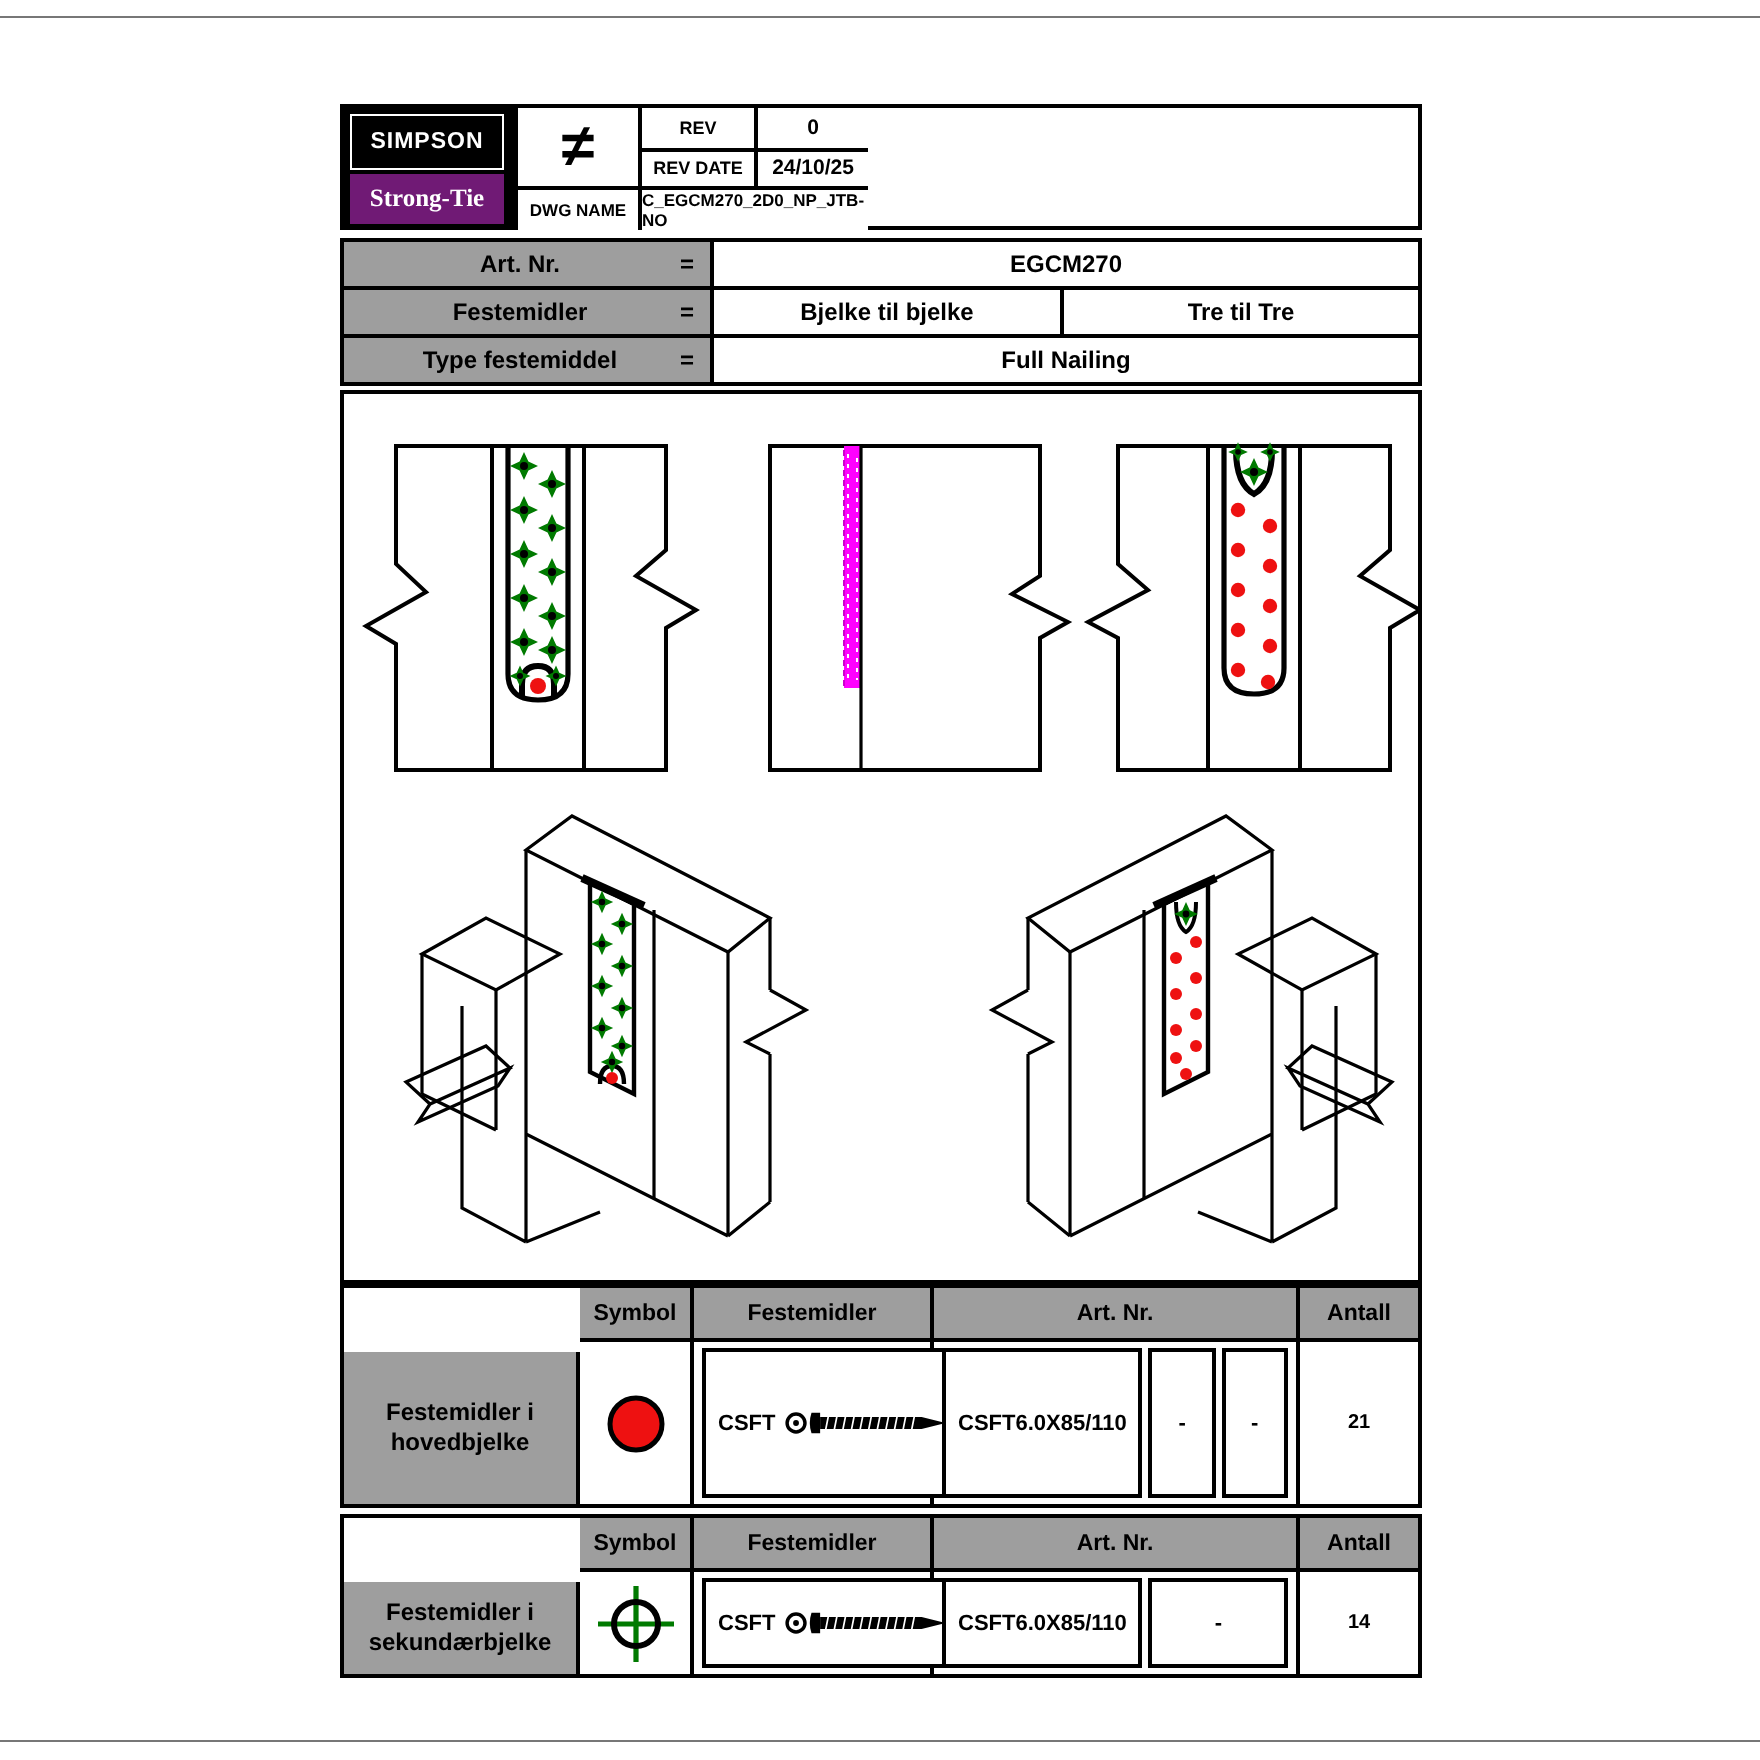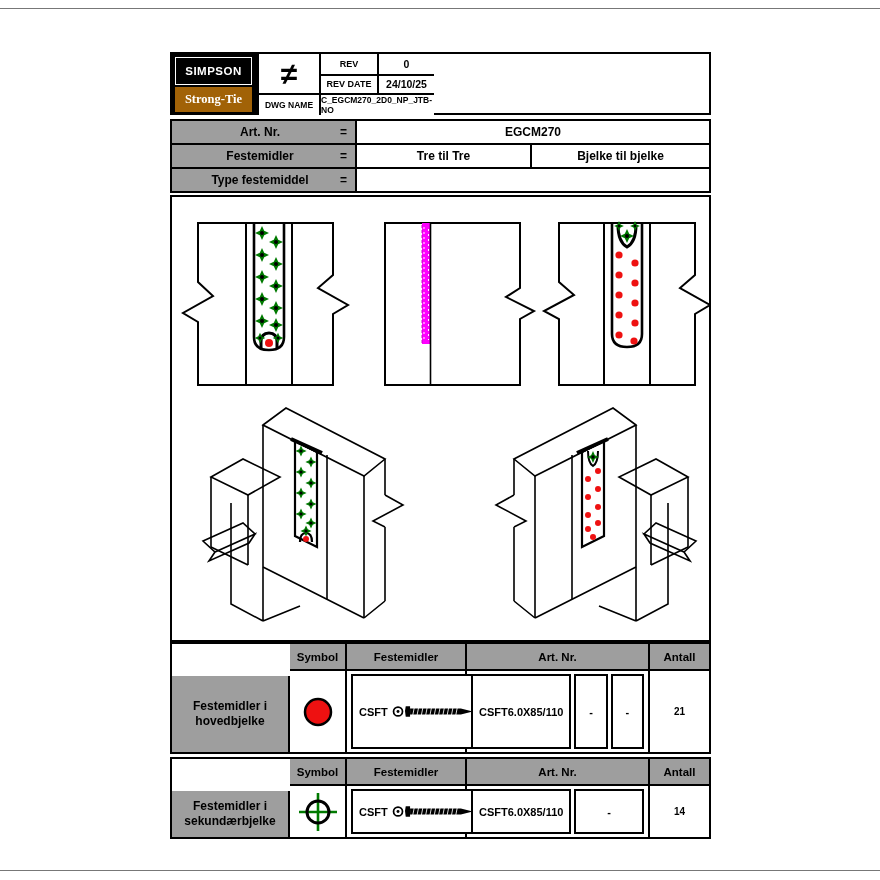--- a/index.html
+++ b/index.html
@@ -4,21 +4,21 @@
 <style>
   html,body{margin:0;padding:0;background:#fff;}
   body{width:880px;height:880px;position:relative;font-family:"Liberation Sans","DejaVu Sans",sans-serif;color:#000;}
   .page-edge{position:absolute;left:0;width:880px;height:1px;background:#777;}
   .sheet{position:absolute;left:170px;top:52px;width:541px;}
 
   
   .titleblock{display:grid;grid-template-columns:85px 1fr 177px;height:63px;border:2.5px solid #000;box-sizing:border-box;background:#fff;}
   .logocell{background:#000;border-right:2px solid #000;display:flex;flex-direction:column;padding:3px;box-sizing:border-box;}
   .logo-simpson{border:1.5px solid #fff;color:#fff;font-weight:bold;font-size:11.5px;letter-spacing:.5px;text-align:center;flex:1;display:flex;align-items:center;justify-content:center;margin-bottom:2px;}
-  .logo-strongtie{background:#a16207;color:#fff;font-family:"Liberation Serif","DejaVu Serif",serif;font-weight:bold;font-size:12.5px;text-align:center;flex:1;display:flex;align-items:center;justify-content:center;}
+  .logo-strongtie{background:#701a75;color:#fff;font-family:"Liberation Serif","DejaVu Serif",serif;font-weight:bold;font-size:12.5px;text-align:center;flex:1;display:flex;align-items:center;justify-content:center;}
   .titlecell{display:flex;align-items:center;justify-content:center;border-right:2px solid #000;}
   .titlecell span{font-size:27px;font-weight:bold;text-decoration:underline;text-underline-offset:5px;}
   .revgrid{display:grid;grid-template-columns:62px 58px 57px;grid-template-rows:19.5px 19.5px 1fr;}
   .revgrid>div{border-left:2px solid #000;border-top:2px solid #000;display:flex;align-items:center;justify-content:center;box-sizing:border-box;background:#fff;}
   .revgrid .r1{border-top:none;}
   .ne{grid-row:1/3;border-top:none;font-size:30px;font-weight:bold;line-height:1;}
   .revlab{font-size:9px;font-weight:bold;}
   .revval{font-size:10.5px;font-weight:bold;}
   .dwglab{font-size:8.5px;font-weight:bold;}
   .dwgval{grid-column:2/4;font-size:8.5px;font-weight:bold;}
@@ -82,29 +82,30 @@
           <span>=</span>
         </div>
       <div class="ival">EGCM270</div>
     </div>
     <div class="irow">
       <div class="ilabel">
           <span class="lab">Festemidler</span>
           <span>=</span>
         </div>
       <div class="isplit">
+        <div class="ival">Bjelke til bjelke</div>
         <div class="ival">Tre til Tre</div>
-        <div class="ival">Bjelke til bjelke</div>
       </div>
     </div>
     <div class="irow">
       <div class="ilabel">
           <span class="lab">Type festemiddel</span>
           <span>=</span>
         </div>
+      <div class="ival">Full Nailing</div>
     </div>
   </div>
 
   <div class="drawbox">
     <svg viewBox="0 0 537 443" preserveAspectRatio="none">
       <defs>
         <g id="gsym">
           <path d="M0,-7 L2.2,-2.2 L7,0 L2.2,2.2 L0,7 L-2.2,2.2 L-7,0 L-2.2,-2.2 Z" fill="#007a00"></path>
           <circle r="2" fill="#000"></circle>
         </g>

